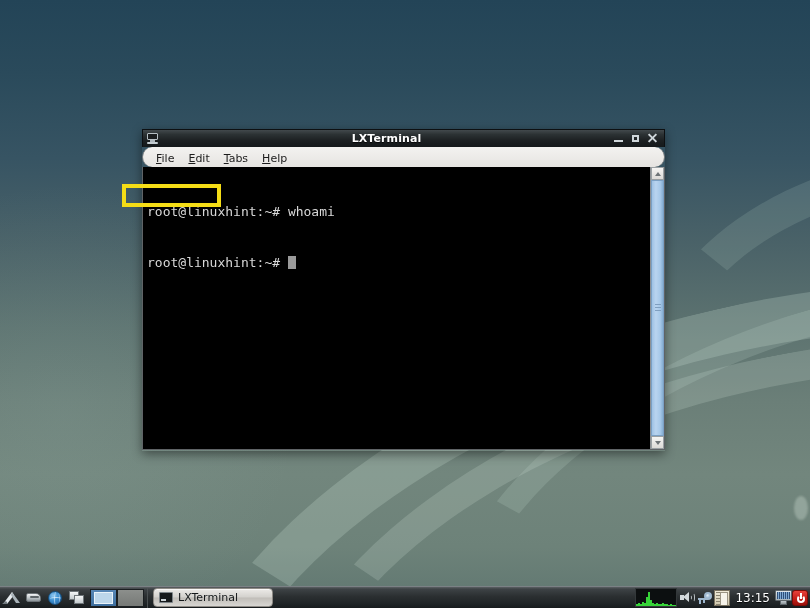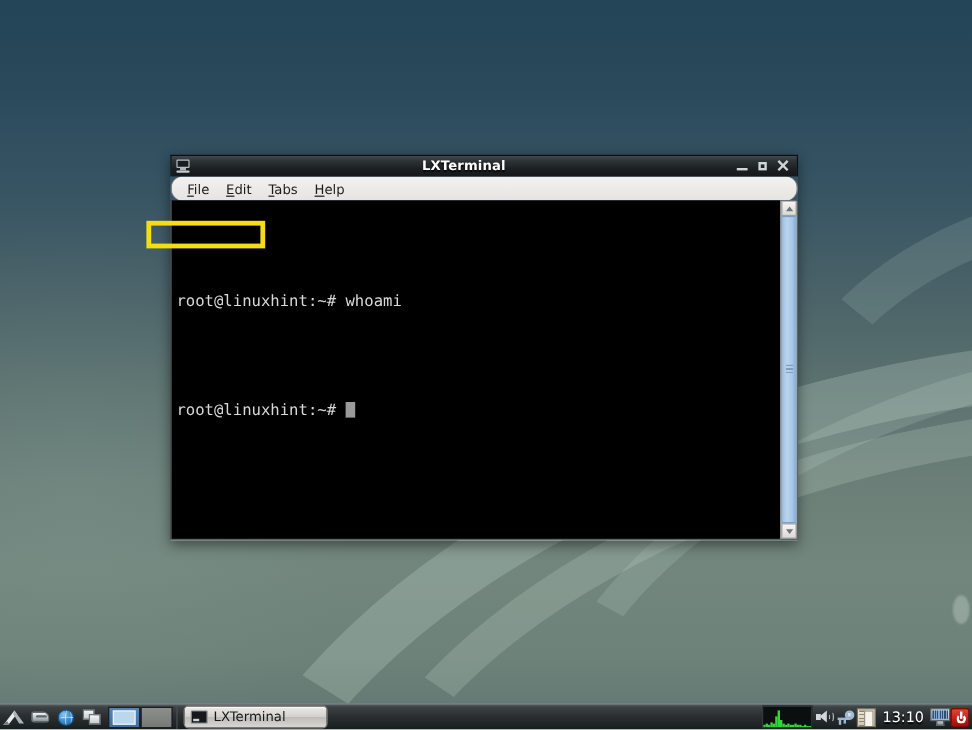--- a/index.html
+++ b/index.html
@@ -231,21 +231,21 @@
   #term-text {
     flex: 1;
     padding: 2px 0 0 4px;
     font-family: "DejaVu Sans Mono", "Liberation Mono", monospace;
     font-size: 13px;
     line-height: 17px;
     color: #d8d8d8;
     white-space: pre;
     position: relative;
   }
-  .term-line { height: 17px; margin-top: 40px; }
+  .term-line { height: 17px; }
   .cursor-block {
     display: inline-block;
     width: 8px; height: 13px;
     background: #9a9a9a;
     vertical-align: -2px;
   }
 
   
   #term-scrollbar {
     width: 14px;
@@ -755,21 +755,21 @@
         <div class="key-ico">
             <span class="kh"></span>
             <span class="ks"></span>
             <span class="kt1"></span>
             <span class="kt2"></span>
           </div>
       </div>
       <div class="tray-item">
         <div class="clip-ico"></div>
       </div>
-      <div id="clock" class="tray-item">13:10</div>
+      <div id="clock" class="tray-item">13:15</div>
       <div class="tray-item">
         <div class="disp-ico">
             <span class="dscr"></span>
             <span class="dinner"></span>
             <span class="dfoot"></span>
           </div>
       </div>
       <div class="tray-item">
         <div class="power-ico"></div>
       </div>

